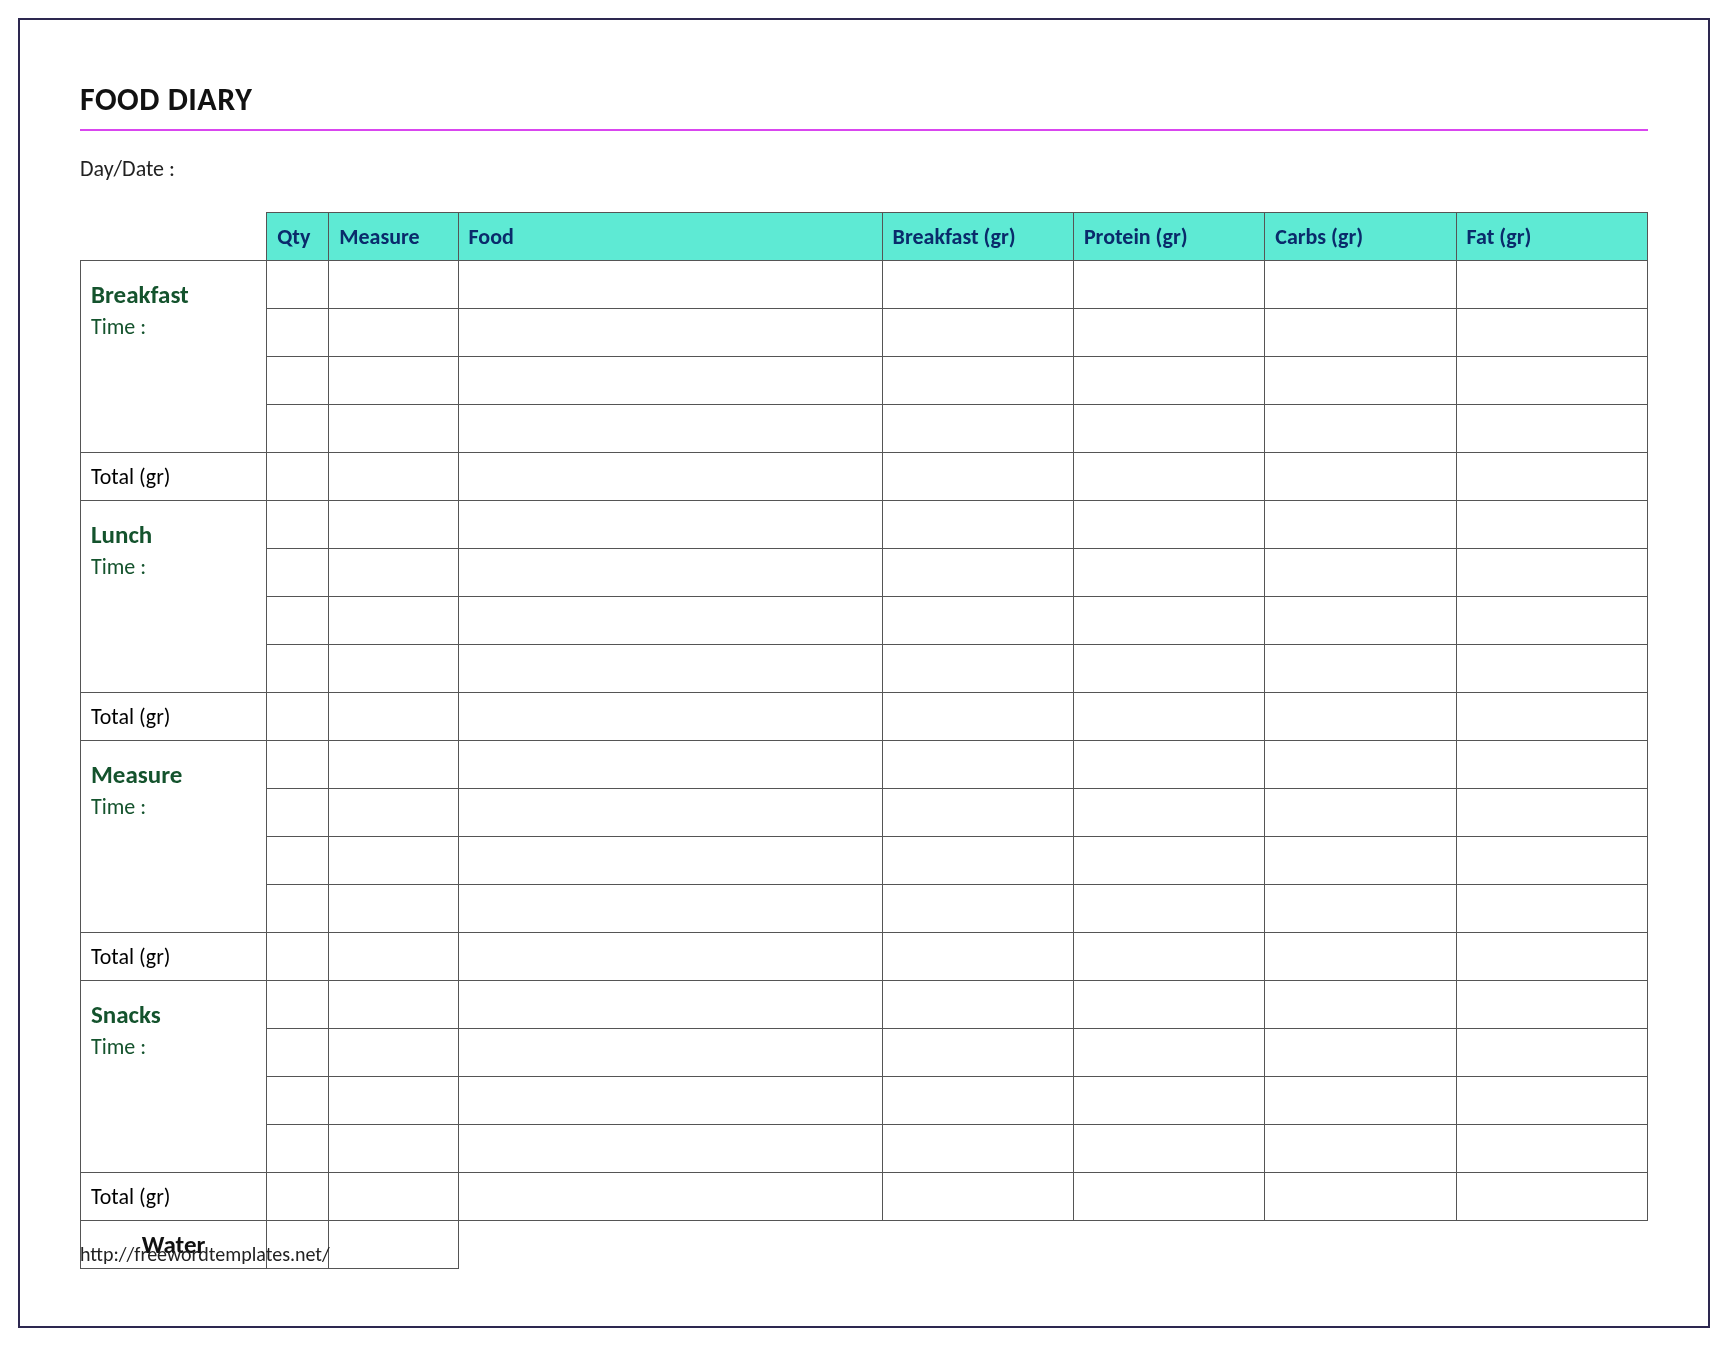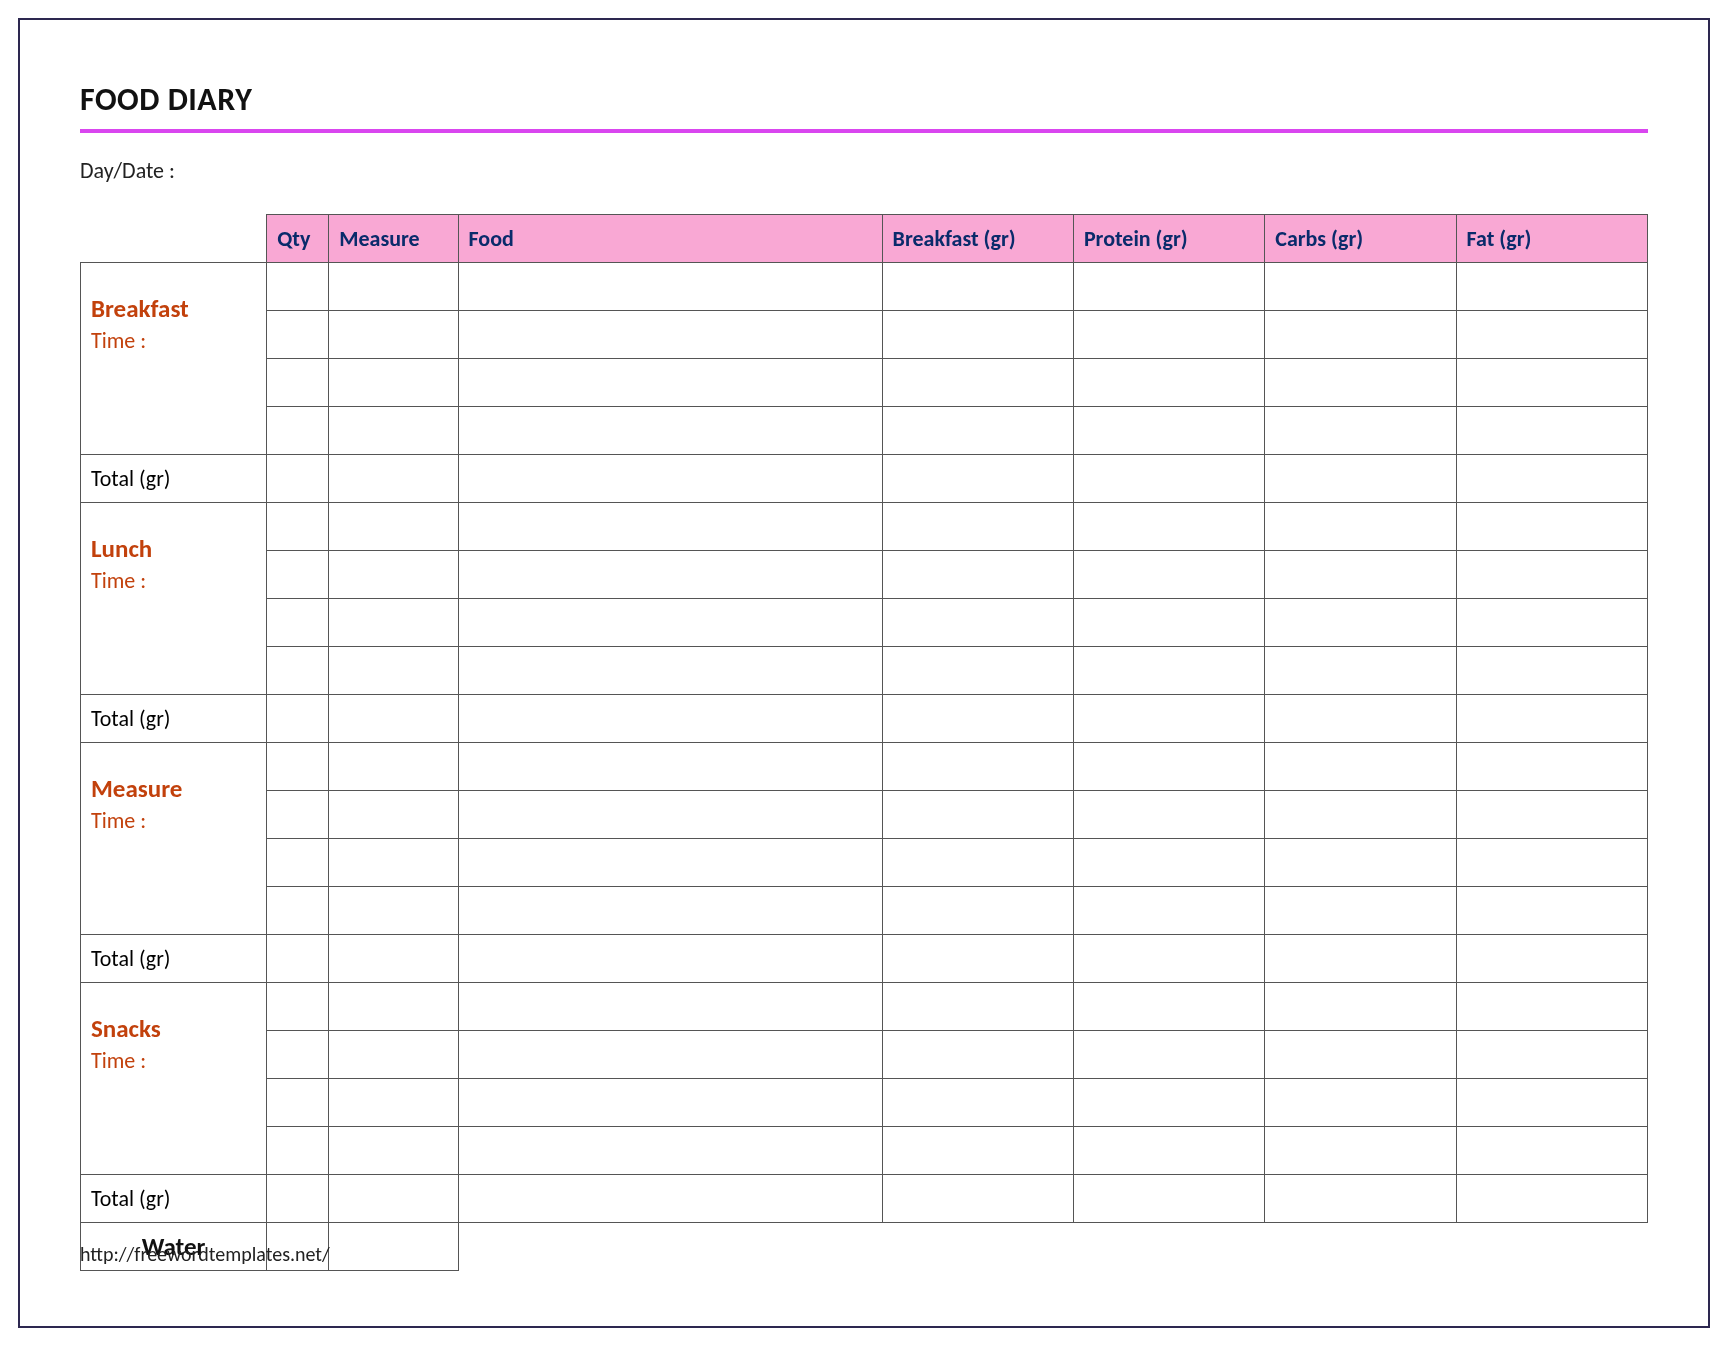--- a/index.html
+++ b/index.html
@@ -16,21 +16,21 @@
     margin: 18px;
     padding: 60px 60px 40px 60px;
     height: 1310px;
     position: relative;
   }
   .title {
     font-size: 32px;
     font-weight: bold;
     letter-spacing: 0.5px;
     padding-bottom: 10px;
-    border-bottom: 4px solid #d946ef;
+    border-bottom: 2px solid #d946ef;
     margin-bottom: 24px;
     color: #111;
   }
   .daydate {
     font-size: 22px;
     margin-bottom: 30px;
     color: #222;
   }
   table {
     border-collapse: collapse;
@@ -47,32 +47,32 @@
   col.fat    { width: 185px; }
   th, td {
     border: 1px solid #555;
     height: 48px;
     padding: 0 10px;
     vertical-align: middle;
     font-size: 22px;
     text-align: left;
   }
   th {
-    background: #f9a8d4;
+    background: #5eead4;
     color: #0a2b6b;
     font-weight: bold;
     white-space: nowrap;
   }
   .noborder { border: none; background: transparent; }
   .mealcell {
     font-weight: bold;
     font-size: 25px;
-    color: #c2410c;
+    color: #14532d;
     vertical-align: top;
-    padding-top: 28px;
+    padding-top: 16px;
     line-height: 1.4;
   }
   .mealcell .time {
     font-weight: normal;
     font-size: 22px;
     display: block;
   }
   .totalcell {
     font-size: 22px;
     color: #000000;

